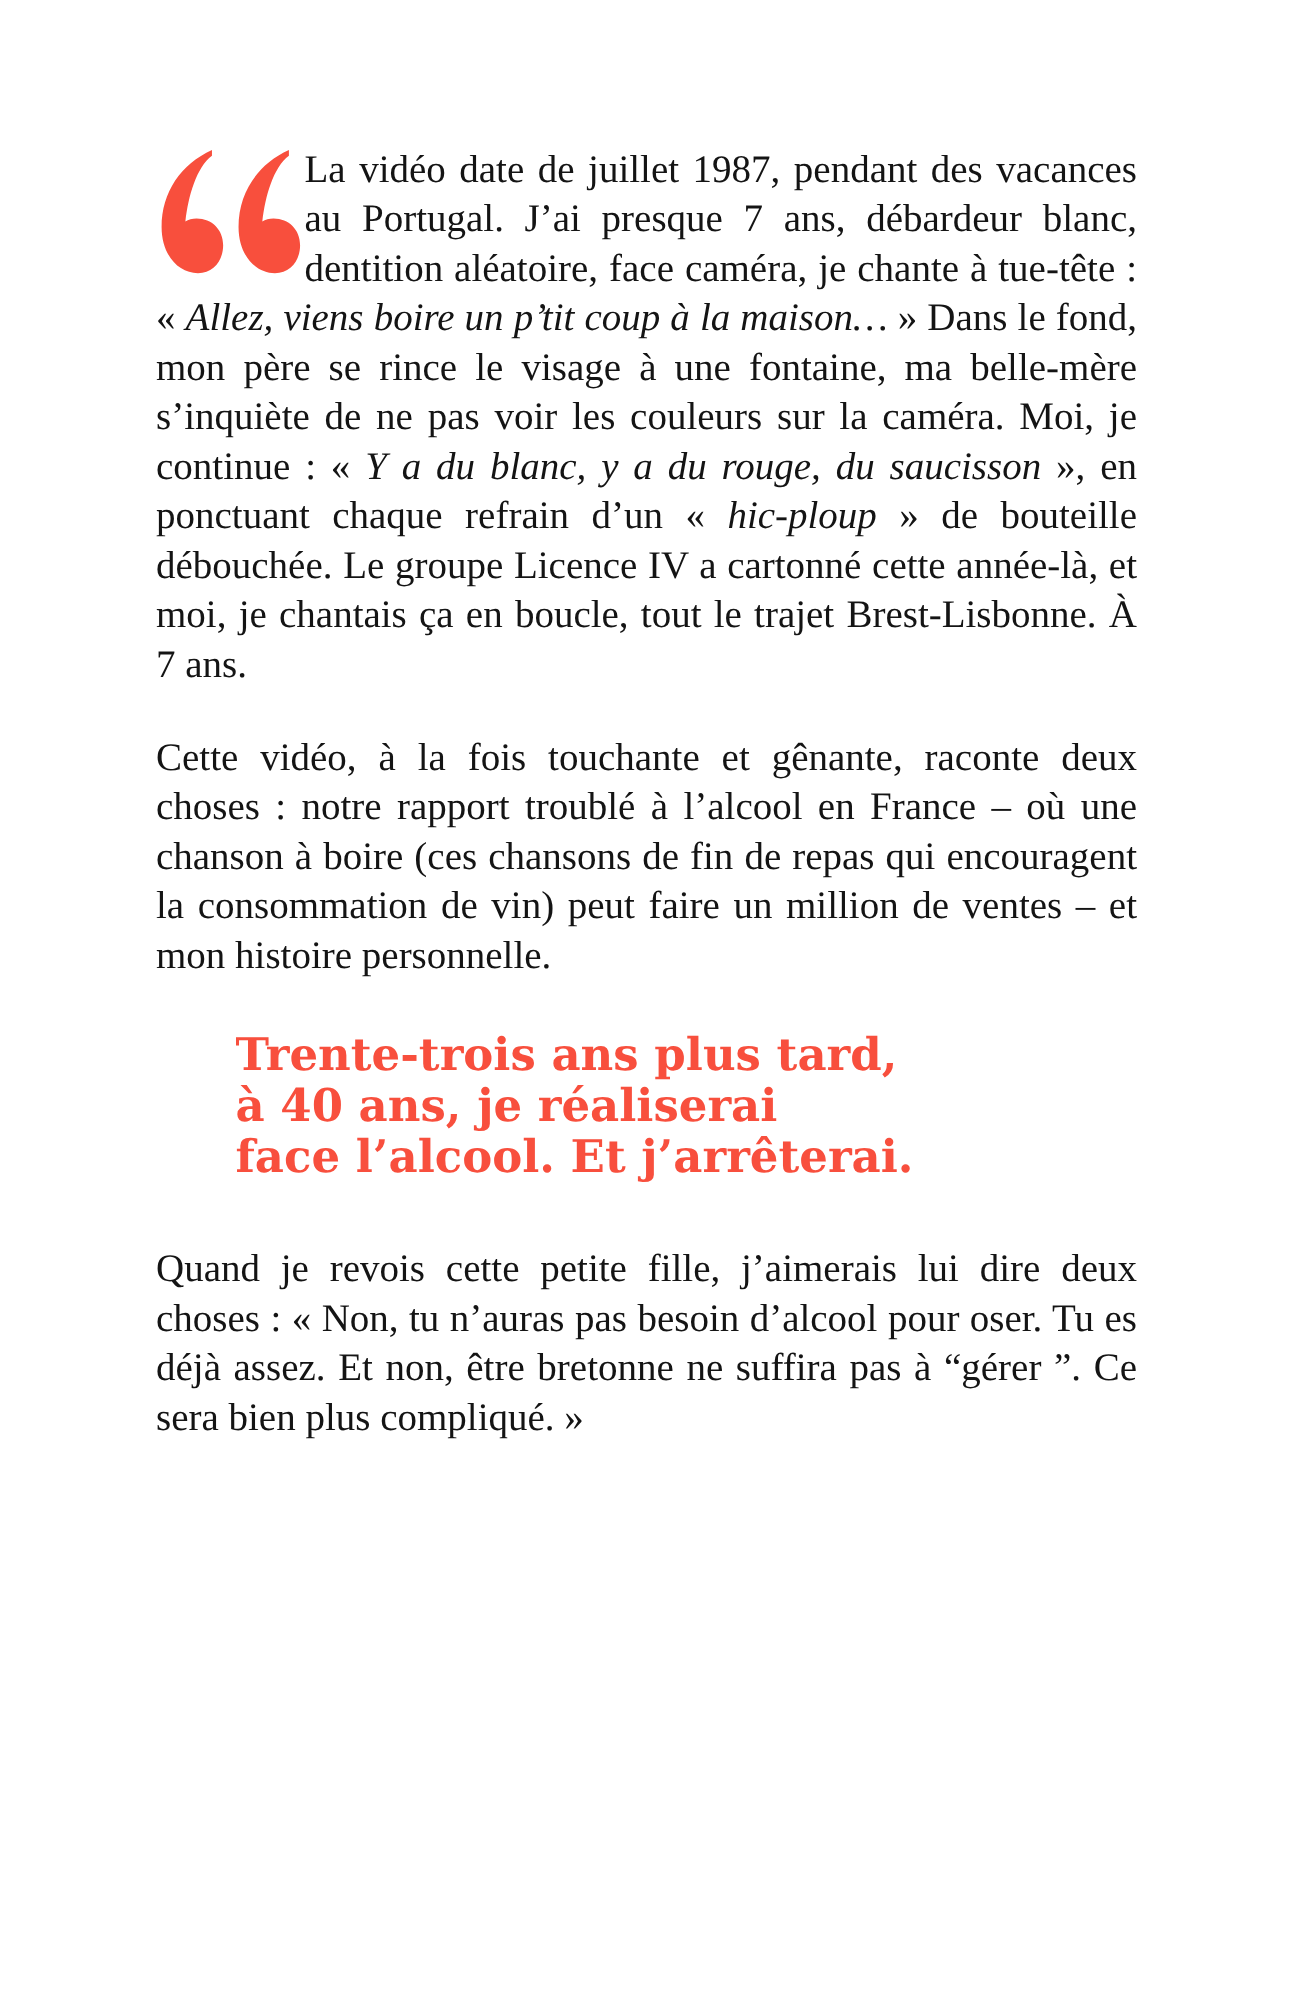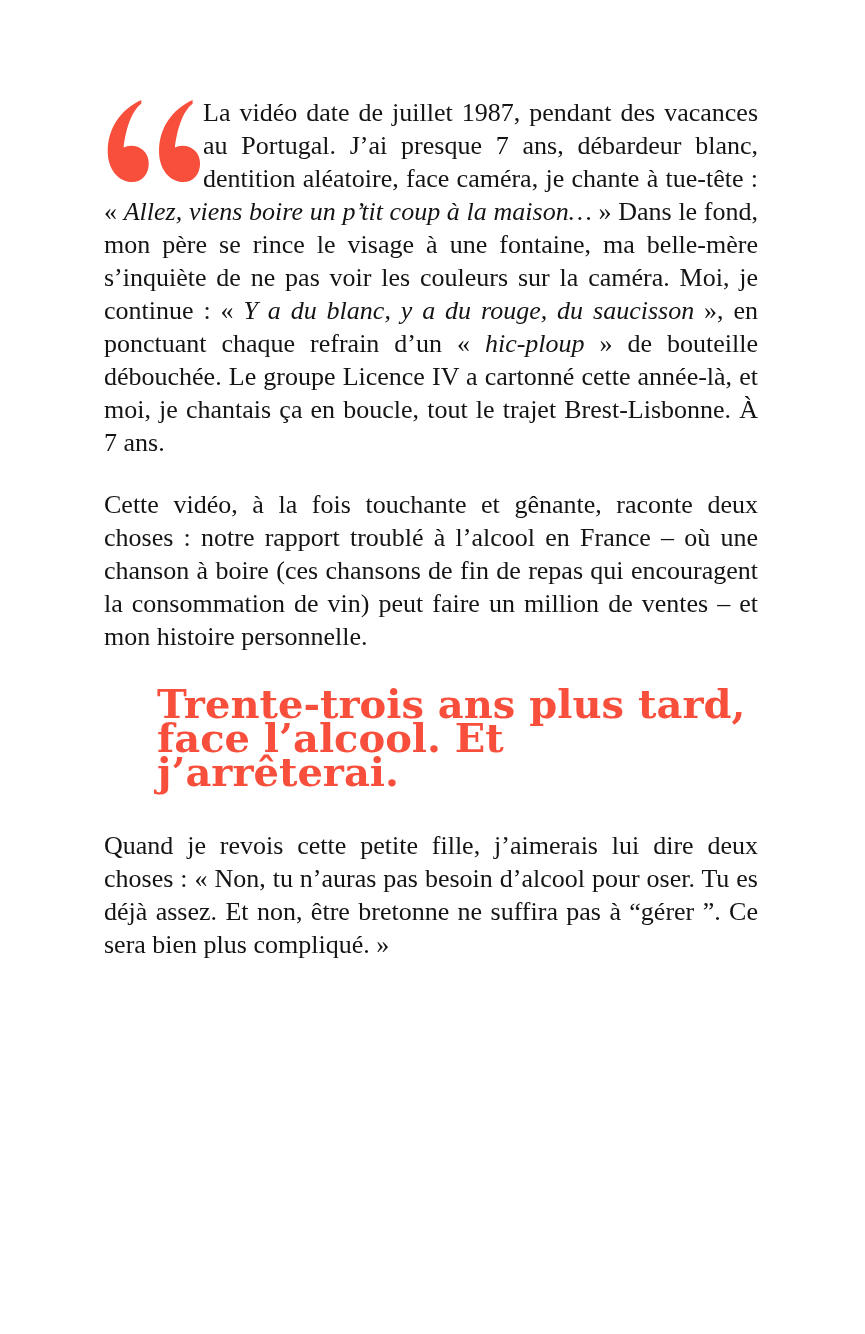--- a/index.html
+++ b/index.html
@@ -37,21 +37,21 @@
     height: 95px;
     color: var(--accent, #f84f3d);
   }
   .quote-float svg {
     display: block;
     margin-top: 4px;
   }
   .pullquote {
     font-family: "DejaVu Serif", serif;
     font-weight: 700;
-    font-size: 40px;
+    font-size: 30px;
     line-height: 34px;
     color: var(--accent, #f84f3d);
     margin: 34px 0 40px 53px;
   }
   .page-number {
     position: absolute;
     right: 104px;
     top: 1252px;
     font-family: "DejaVu Serif", serif;
     font-weight: 700;
@@ -75,20 +75,21 @@
           <use href="#qmark" fill="currentColor"></use>
           <use href="#qmark" fill="currentColor" transform="translate(55 0)"></use>
         </svg>
       </span>
     <span>La vidéo date de juillet 1987, pendant des vacances au Portugal. J’ai presque 7 ans, débardeur blanc, dentition aléatoire, face caméra, je chante à tue-tête : « </span><em>Allez, viens boire un p’tit coup à la maison…</em><span> » Dans le fond, mon père se rince le visage à une fontaine, ma belle-mère s’inquiète de ne pas voir les couleurs sur la caméra. Moi, je continue : « </span><em>Y a du blanc, y a du rouge, du saucisson</em><span> », en ponctuant chaque refrain d’un « </span><em>hic-ploup</em><span> » de bouteille débouchée. Le groupe Licence IV a cartonné cette année-là, et moi, je chantais ça en boucle, tout le trajet Brest-Lisbonne. À 7 ans.</span></p>
 
     <p class="body-par"><span>Cette vidéo, à la fois touchante et gênante, raconte deux choses : notre rapport troublé à l’alcool en France – où une chanson à boire (ces chansons de fin de repas qui encouragent la consommation de vin) peut faire un million de ventes – et mon histoire personnelle.</span></p>
 
     <div class="pullquote">
       <div>Trente-trois ans plus tard,</div>
+      <div>à 40 ans, je réaliserai</div>
       <div>face l’alcool. Et j’arrêterai.</div>
     </div>
 
     <p class="body-par"><span>Quand je revois cette petite fille, j’aimerais lui dire deux choses : « Non, tu n’auras pas besoin d’alcool pour oser. Tu es déjà assez. Et non, être bretonne ne suffira pas à “gérer ”. Ce sera bien plus compliqué. »</span></p>
 
 
   </div>
 
   <div class="page-number">3</div>
 </div>

